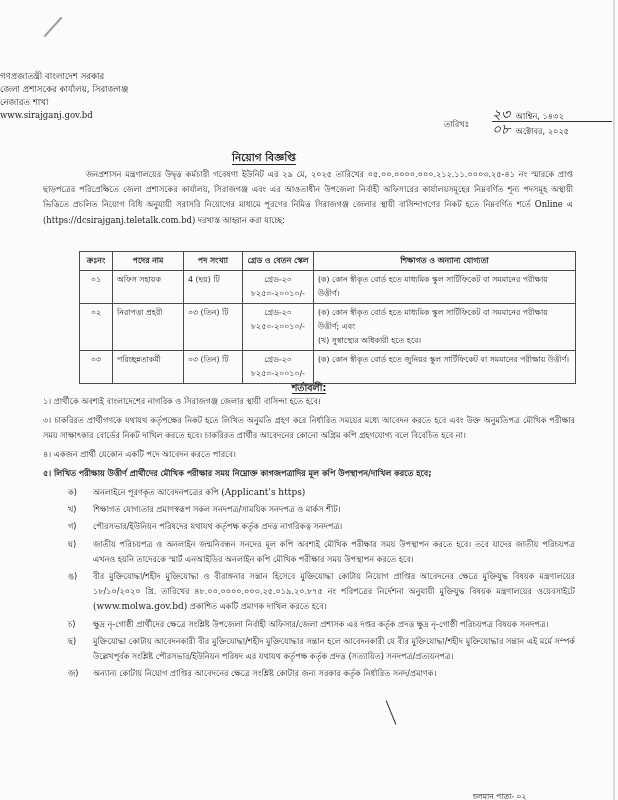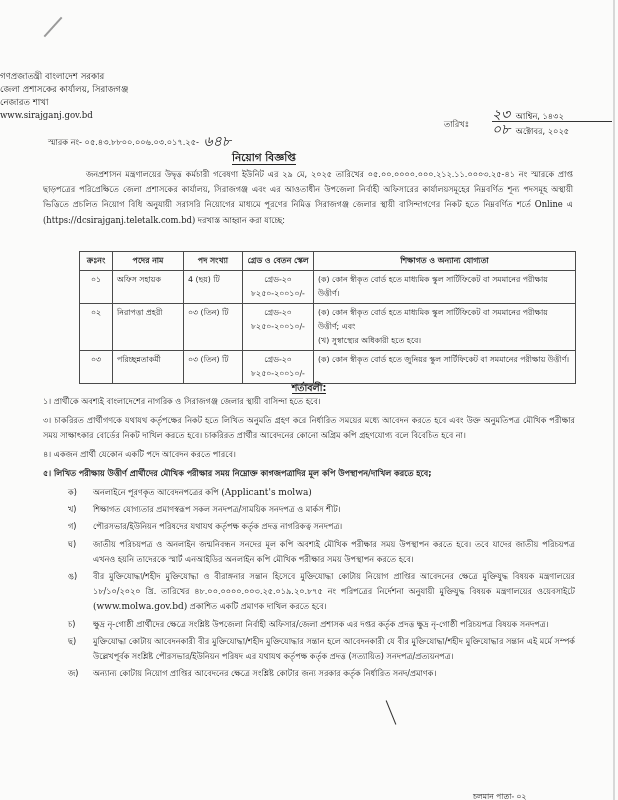--- a/index.html
+++ b/index.html
@@ -61,25 +61,20 @@
         <span class="hand">২৩</span>
         <span>আশ্বিন, ১৪৩২</span>
       </div>
       <div class="ln">
         <span class="hand">০৮</span>
         <span>অক্টোবর, ২০২৫</span>
       </div>
     </div>
   </div>
 
-  <div class="memo">
-    <span>স্মারক নং-</span>
-    <span>০৫.৪৩.৮৮০০.০০৬.০৩.০১৭.২৫-</span>
-    <span class="sig">৬৪৮</span>
-  </div>
 
   <div class="title"><span>নিয়োগ বিজ্ঞপ্তি</span></div>
 
   <div class="intro">
     <span>জনপ্রশাসন মন্ত্রণালয়ের উদ্বৃত্ত কর্মচারী গবেষণা ইউনিট এর ২৯ মে, ২০২৫ তারিখের ০৫.০০.০০০০.০০০.২১২.১১.০০০৩.২৫-৪১ নং স্মারকে প্রাপ্ত ছাড়পত্রের পরিপ্রেক্ষিতে জেলা প্রশাসকের কার্যালয়, সিরাজগঞ্জ এবং এর আওতাধীন উপজেলা নির্বাহী অফিসারের কার্যালয়সমূহের নিম্নবর্ণিত শূন্য পদসমূহ অস্থায়ী ভিত্তিতে প্রচলিত নিয়োগ বিধি অনুযায়ী সরাসরি নিয়োগের মাধ্যমে পূরণের নিমিত্ত সিরাজগঞ্জ জেলার স্থায়ী বাসিন্দাগণের নিকট হতে নিম্নবর্ণিত শর্তে</span>
     <span class="en">Online</span>
     <span>এ</span>
     <span class="en">(https://dcsirajganj.teletalk.com.bd)</span>
     <span>দরখাস্ত আহ্বান করা যাচ্ছে:</span>
   </div>
@@ -139,21 +134,21 @@
 
   <div class="terms">
     <div class="term">১। প্রার্থীকে অবশ্যই বাংলাদেশের নাগরিক ও সিরাজগঞ্জ জেলার স্থায়ী বাসিন্দা হতে হবে।</div>
     <div class="term">৩। চাকরিরত প্রার্থীগণকে যথাযথ কর্তৃপক্ষের নিকট হতে লিখিত অনুমতি গ্রহণ করে নির্ধারিত সময়ের মধ্যে আবেদন করতে হবে এবং উক্ত অনুমতিপত্র মৌখিক পরীক্ষার সময় সাক্ষাৎকার বোর্ডের নিকট দাখিল করতে হবে। চাকরিরত প্রার্থীর আবেদনের কোনো অগ্রিম কপি গ্রহণযোগ্য বলে বিবেচিত হবে না।</div>
     <div class="term">৪। একজন প্রার্থী যেকোন একটি পদে আবেদন করতে পারবে।</div>
     <div class="term bold">৫। লিখিত পরীক্ষায় উত্তীর্ণ প্রার্থীদের মৌখিক পরীক্ষার সময় নিম্নোক্ত কাগজপত্রাদির মূল কপি উপস্থাপন/দাখিল করতে হবে;</div>
 
     <div class="sub">
       <span class="mk">ক)</span>
       <span>অনলাইনে পূরণকৃত আবেদনপত্রের কপি</span>
-      <span class="en">(Applicant's molwa)</span>
+      <span class="en">(Applicant's https)</span>
     </div>
     <div class="sub">
       <span class="mk">খ)</span>
       <span>শিক্ষাগত যোগ্যতার প্রমাণস্বরূপ সকল সনদপত্র/সাময়িক সনদপত্র ও মার্কস শীট।</span>
     </div>
     <div class="sub">
       <span class="mk">গ)</span>
       <span>পৌরসভার/ইউনিয়ন পরিষদের যথাযথ কর্তৃপক্ষ কর্তৃক প্রদত্ত নাগরিকত্ব সনদপত্র।</span>
     </div>
     <div class="sub">

